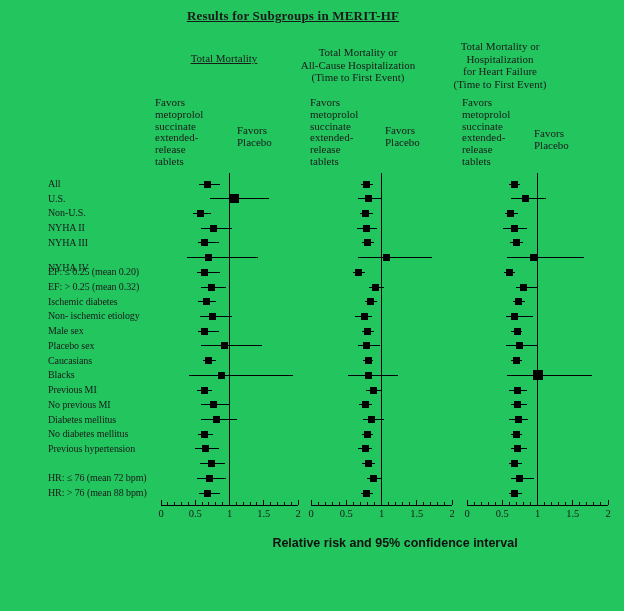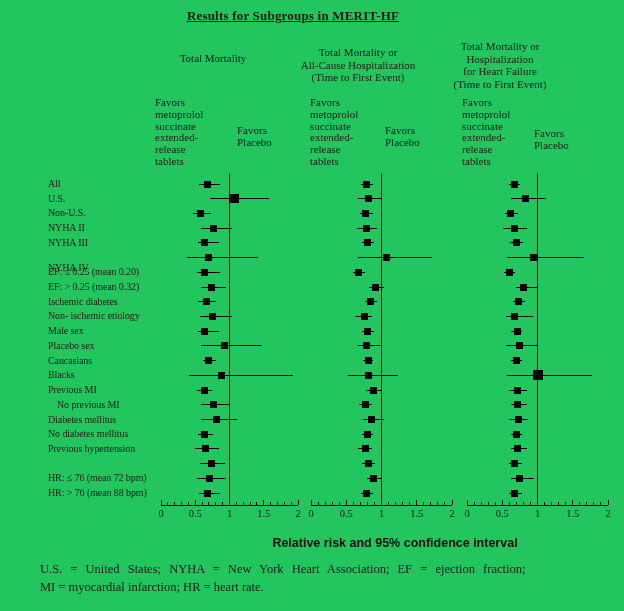--- a/index.html
+++ b/index.html
@@ -40,21 +40,21 @@
   .footnote .fn1{word-spacing:5px;white-space:nowrap;}
   svg{position:absolute;}
 </style>
 </head>
 <body>
 
 <div class="figure">
   <div class="title">Results for Subgroups in MERIT-HF</div>
 
   <div id="headers">
-      <div class="panel-header" style="left: 123px; top: 52px;">
+      <div class="panel-header" style="left: 134px; top: 52px; text-decoration: underline;">
         <div>Total Mortality</div>
       </div>
       <div class="panel-header" style="left: 268px; top: 46px;">
         <div>Total Mortality or</div>
         <div>All-Cause Hospitalization</div>
         <div>(Time to First Event)</div>
       </div>
       <div class="panel-header" style="left: 410px; top: 40px;">
         <div>Total Mortality or</div>
         <div>Hospitalization</div>
@@ -109,21 +109,21 @@
       <div class="row-label" style="top: 88px; font-family: Liberation Serif, serif;">NYHA IV</div>
       <div class="row-label" style="top: 92.32px;">EF: ≤ 0.25 (mean 0.20)</div>
       <div class="row-label" style="top: 107.04px;">EF: &gt; 0.25 (mean 0.32)</div>
       <div class="row-label" style="top: 121.76px;">Ischemic diabetes</div>
       <div class="row-label" style="top: 136.48px;">Non- ischemic etiology</div>
       <div class="row-label" style="top: 151.2px;">Male sex</div>
       <div class="row-label" style="top: 165.92px;">Placebo sex</div>
       <div class="row-label" style="top: 180.64px;">Caucasians</div>
       <div class="row-label" style="top: 195.36px;">Blacks</div>
       <div class="row-label" style="top: 210.08px;">Previous MI</div>
-      <div class="row-label" style="top: 224.8px; margin-left: 9px;">No previous MI</div>
+      <div class="row-label" style="top: 224.8px;">No previous MI</div>
       <div class="row-label" style="top: 239.52px;">Diabetes mellitus</div>
       <div class="row-label" style="top: 254.24px;">No diabetes mellitus</div>
       <div class="row-label" style="top: 268.96px;">Previous hypertension</div>
       <div class="row-label" style="top: 298.4px;">HR: ≤ 76 (mean 72 bpm)</div>
       <div class="row-label" style="top: 313.12px;">HR: &gt; 76 (mean 88 bpm)</div>
     </div>
   <div id="panels">
       <svg width="137" height="352" shape-rendering="crispEdges" style="left: 161px; top: 173px; overflow: visible;">
         <line x1="68.5" y1="0" x2="68.5" y2="332" stroke="#000" stroke-width="1"></line>
         <line x1="38.36000000000001" y1="11" x2="58.91" y2="11" stroke="#000" stroke-width="1"></line>
@@ -343,17 +343,13 @@
         <text x="0" y="343.5" text-anchor="middle" font-family="Liberation Serif, serif" font-size="10.5" fill="#1a1a1a">0</text>
         <text x="35.25" y="343.5" text-anchor="middle" font-family="Liberation Serif, serif" font-size="10.5" fill="#1a1a1a">0.5</text>
         <text x="70.5" y="343.5" text-anchor="middle" font-family="Liberation Serif, serif" font-size="10.5" fill="#1a1a1a">1</text>
         <text x="105.75" y="343.5" text-anchor="middle" font-family="Liberation Serif, serif" font-size="10.5" fill="#1a1a1a">1.5</text>
         <text x="141" y="343.5" text-anchor="middle" font-family="Liberation Serif, serif" font-size="10.5" fill="#1a1a1a">2</text>
       </svg>
     </div>
 
   <div class="axis-label">Relative risk and 95% confidence interval</div>
 
-  <div class="footnote">
-    <div class="fn1">U.S. = United States; NYHA = New York Heart Association; EF = ejection fraction;</div>
-    <div>MI = myocardial infarction; HR = heart rate.</div>
-  </div>
 </div>
 
 </body></html>

